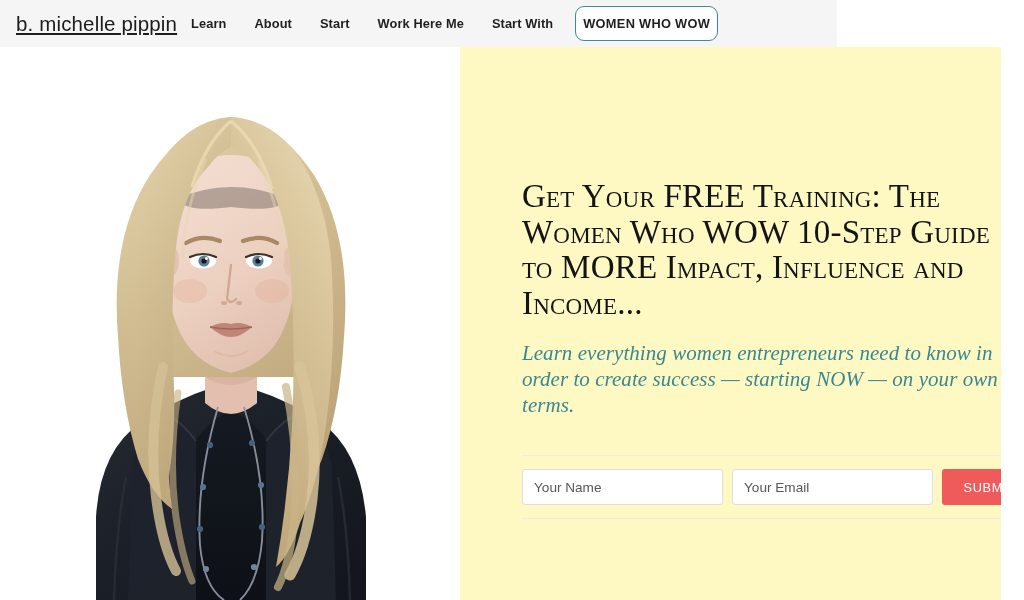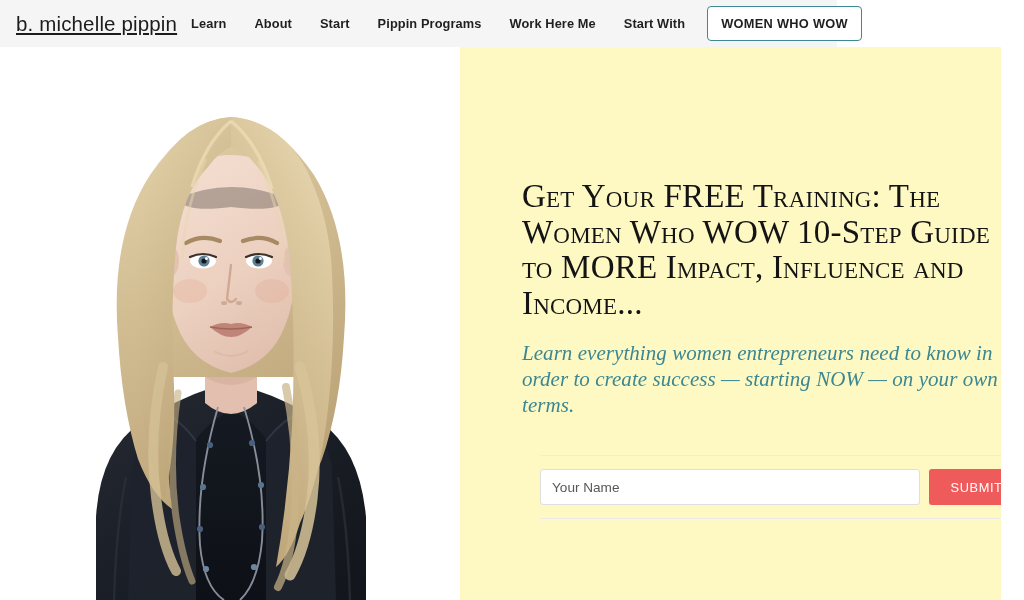--- a/index.html
+++ b/index.html
@@ -55,22 +55,22 @@
   }
 
   .nav-cta {
     font-family: "Liberation Sans", sans-serif;
     font-size: 12.8px;
     font-weight: 700;
     color: #1f1f1f;
     text-decoration: none;
     white-space: nowrap;
     border: 1.5px solid #3d8a94;
-    border-radius: 4px;
-    padding: 9px 13px;
+    border-radius: 9px;
+    padding: 9px 7px;
     margin-left: 8px;
     background: #ffffff;
     letter-spacing: 0.3px;
     display: inline-block;
   }
 
   
   .hero {
     position: relative;
     width: 1001px;
@@ -116,21 +116,21 @@
     font-size: 21px;
     line-height: 26px;
     color: #3a8793;
     margin: 0;
     letter-spacing: 0.05px;
   }
 
   
   .optin-form {
     position: absolute;
-    left: 540px;
+    left: 522px;
     top: 408px;
     width: 484px;
     border-top: 1px solid #eceaea;
     border-bottom: 1px solid #eceaea;
     padding: 13px 0 13px 0;
     display: flex;
     align-items: flex-end;
     gap: 9px;
   }
 
@@ -171,21 +171,20 @@
 <body>
 
 <header class="site-header" style="background: rgb(245, 245, 245);">
 
   <a class="brand-logo" href="#">b. michelle pippin</a>
 
   <nav class="main-nav">
     <a class="nav-link" href="#">Learn</a>
     <a class="nav-link" href="#">About</a>
     <a class="nav-link" href="#">Start</a>
-    <a class="nav-link" href="#">Pippin Programs</a>
     <a class="nav-link" href="#">Work Here Me</a>
     <a class="nav-link" href="#">Start With</a>
     <a class="nav-cta" href="#" style="border-color: rgb(61, 138, 148);">WOMEN WHO WOW</a>
   </nav>
 
 </header>
 
 <section class="hero">
 
   <div class="portrait-wrap">
@@ -320,16 +319,17 @@
     </svg>
   </div>
 
   <div class="hero-copy">
     <h1 class="headline">Get Your FREE Training: The Women Who WOW 10-Step Guide to MORE Impact, Influence and Income...</h1>
     <p class="subhead" style="color: rgb(58, 135, 147);">Learn everything women entrepreneurs need to know in order to create success — starting NOW — on your own terms.</p>
   </div>
 
   <form class="optin-form">
     <input class="field" type="text" placeholder="Your Name" style="">
+    <input class="field" type="email" placeholder="Your Email" style="">
     <button class="submit-btn" type="submit" style="background: rgb(239, 90, 90);">SUBMIT</button>
   </form>
 
 </section>
 
 </body></html>

